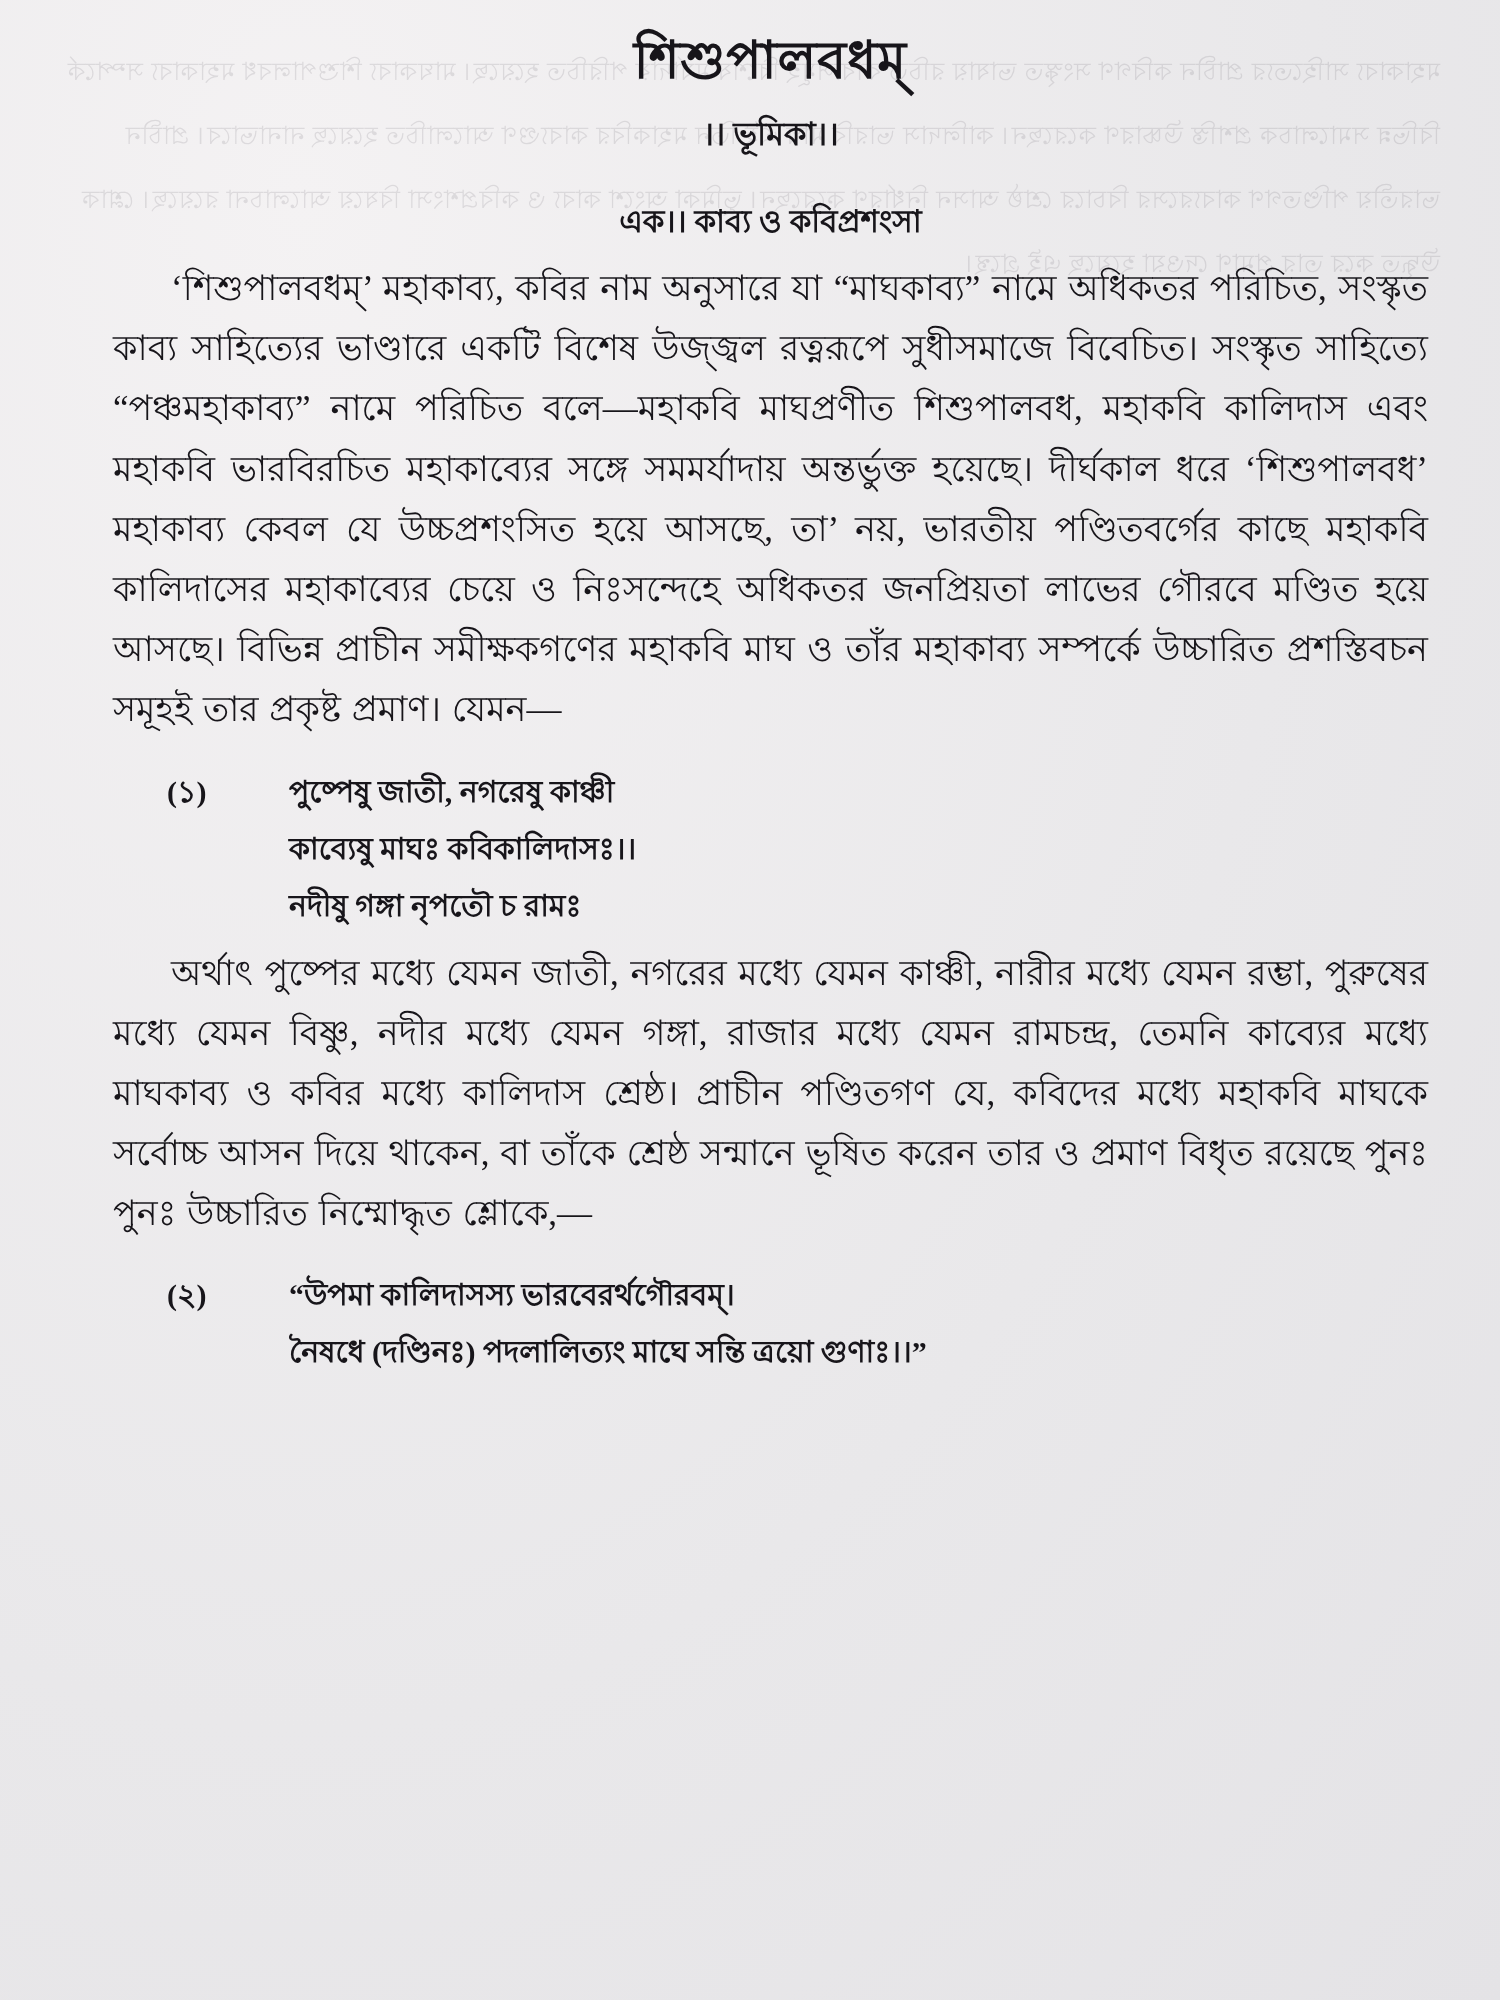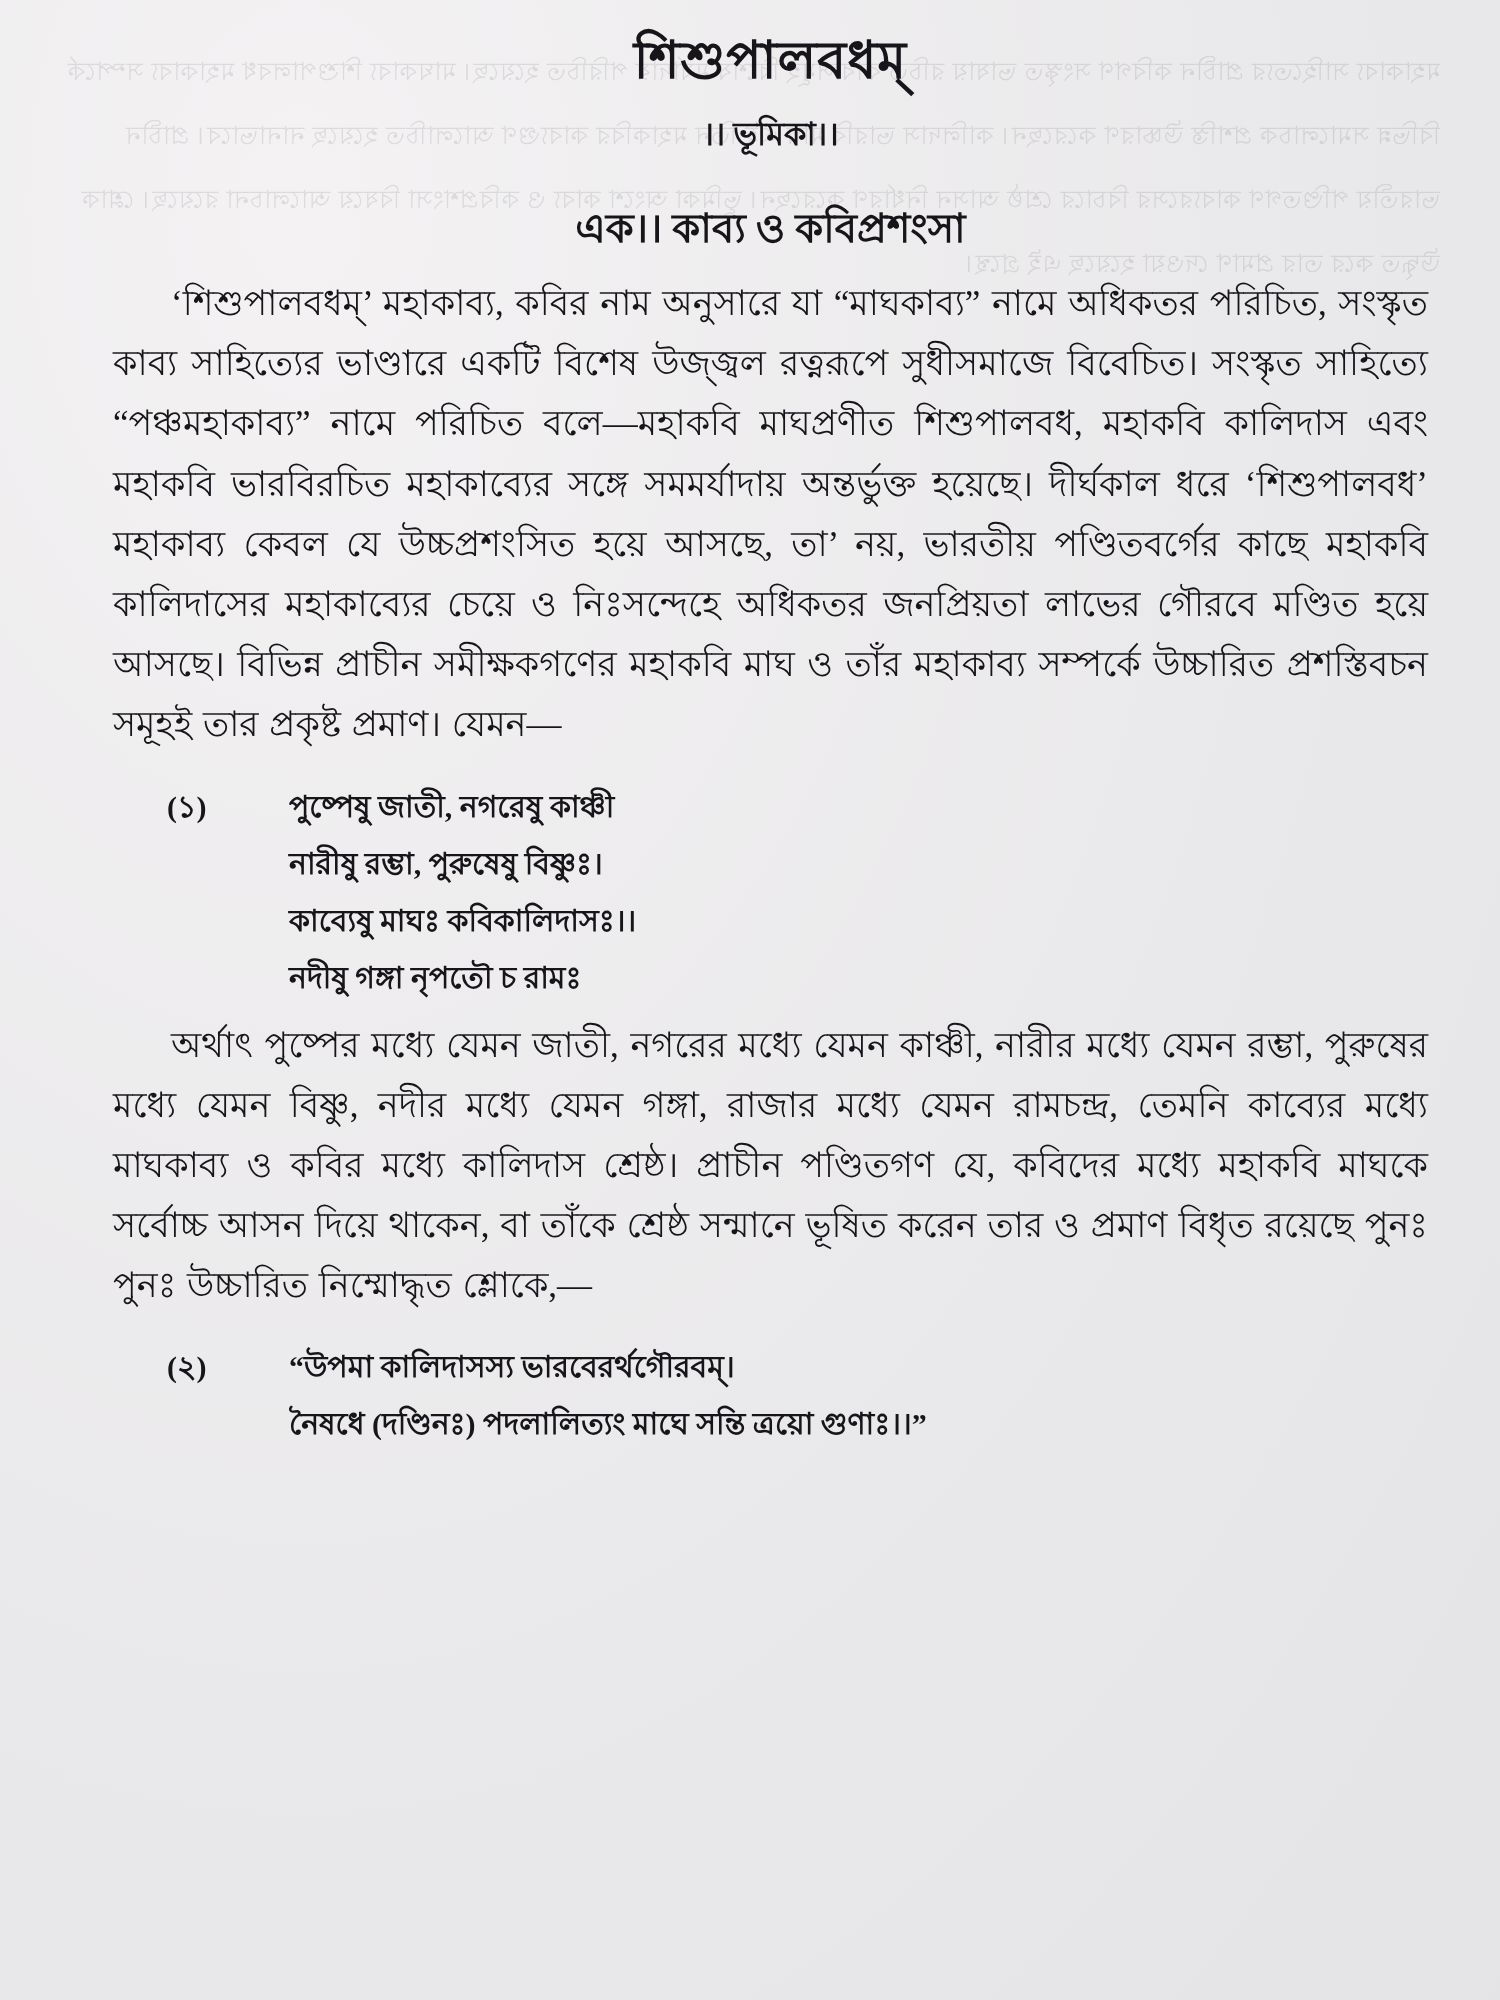--- a/index.html
+++ b/index.html
@@ -61,21 +61,21 @@
     margin: 14px 0 6px 0;
   }
   .bhumika {
     text-align: center;
     font-size: 32px;
     font-weight: 600;
     margin: 16px 0 6px 0;
   }
   .section-head {
     text-align: center;
-    font-size: 40px;
+    font-size: 31px;
     font-weight: 700;
     margin: 34px 0 10px 0;
   }
   .para {
     font-size: 35px;
     line-height: 1.72;
     text-align: justify;
     text-align-last: justify;
     margin: 8px 0 0 0;
     text-indent: 58px;
@@ -128,24 +128,20 @@
 
     <p class="para last-left">‘শিশুপালবধম্’ মহাকাব্য, কবির নাম অনুসারে যা “মাঘকাব্য” নামে অধিকতর পরিচিত, সংস্কৃত কাব্য সাহিত্যের ভাণ্ডারে একটি বিশেষ উজ্জ্বল রত্নরূপে সুধীসমাজে বিবেচিত। সংস্কৃত সাহিত্যে “পঞ্চমহাকাব্য” নামে পরিচিত বলে—মহাকবি মাঘপ্রণীত শিশুপালবধ, মহাকবি কালিদাস এবং মহাকবি ভারবিরচিত মহাকাব্যের সঙ্গে সমমর্যাদায় অন্তর্ভুক্ত হয়েছে। দীর্ঘকাল ধরে ‘শিশুপালবধ’ মহাকাব্য কেবল যে উচ্চপ্রশংসিত হয়ে আসছে, তা’ নয়, ভারতীয় পণ্ডিতবর্গের কাছে মহাকবি কালিদাসের মহাকাব্যের চেয়ে ও নিঃসন্দেহে অধিকতর জনপ্রিয়তা লাভের গৌরবে মণ্ডিত হয়ে আসছে। বিভিন্ন প্রাচীন সমীক্ষকগণের মহাকবি মাঘ ও তাঁর মহাকাব্য সম্পর্কে উচ্চারিত প্রশস্তিবচন সমূহই তার প্রকৃষ্ট প্রমাণ। যেমন—</p>
 
     <div class="verse-block">
       <div class="verse-row">
         <span class="verse-num">(১)</span>
         <span class="verse-line">পুষ্পেষু জাতী, নগরেষু কাঞ্চী</span>
       </div>
       <div class="verse-row cont">
         <span class="verse-num">&nbsp;</span>
-        <span class="verse-line">নারীষু রম্ভা, পুরুষেষু বিষ্ণুঃ।</span>
-      </div>
-      <div class="verse-row cont">
-        <span class="verse-num">&nbsp;</span>
         <span class="verse-line">কাব্যেষু মাঘঃ কবিকালিদাসঃ।।</span>
       </div>
       <div class="verse-row cont">
         <span class="verse-num">&nbsp;</span>
         <span class="verse-line">নদীষু গঙ্গা নৃপতৌ চ রামঃ</span>
       </div>
     </div>
 
     <p class="para last-left">অর্থাৎ পুষ্পের মধ্যে যেমন জাতী, নগরের মধ্যে যেমন কাঞ্চী, নারীর মধ্যে যেমন রম্ভা, পুরুষের মধ্যে যেমন বিষ্ণু, নদীর মধ্যে যেমন গঙ্গা, রাজার মধ্যে যেমন রামচন্দ্র, তেমনি কাব্যের মধ্যে মাঘকাব্য ও কবির মধ্যে কালিদাস শ্রেষ্ঠ। প্রাচীন পণ্ডিতগণ যে, কবিদের মধ্যে মহাকবি মাঘকে সর্বোচ্চ আসন দিয়ে থাকেন, বা তাঁকে শ্রেষ্ঠ সন্মানে ভূষিত করেন তার ও প্রমাণ বিধৃত রয়েছে পুনঃ পুনঃ উচ্চারিত নিম্মোদ্ধৃত শ্লোকে,—</p>
 

